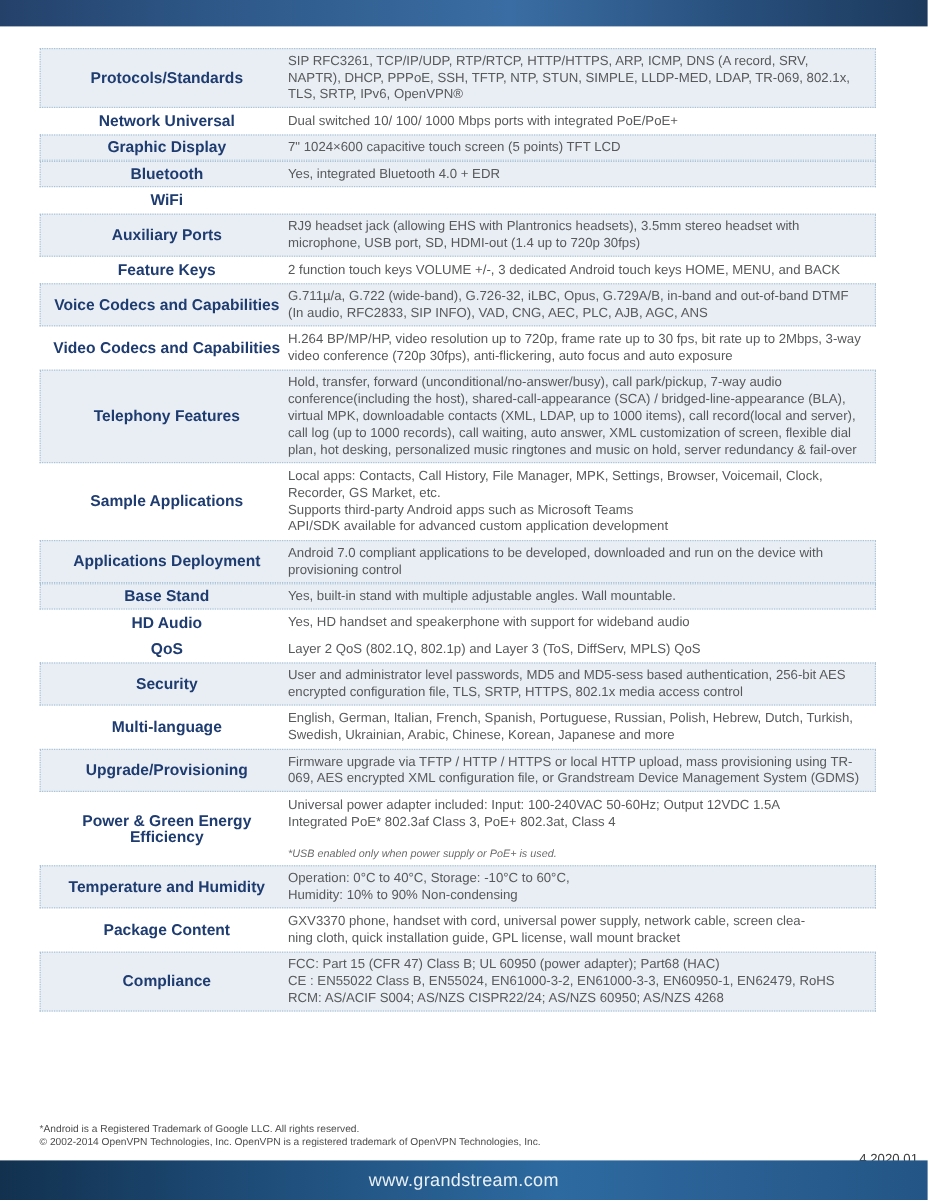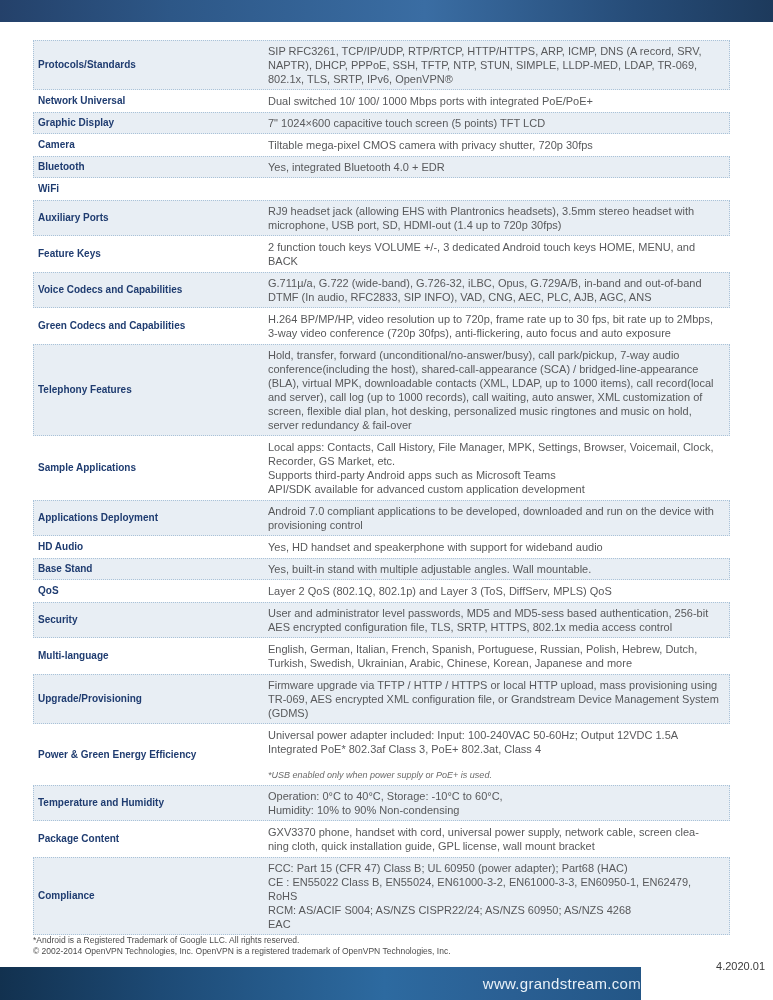--- a/index.html
+++ b/index.html
@@ -17,43 +17,43 @@
   .spec-row{
     display:flex;align-items:center;
     border:1px dotted transparent;
     background:transparent;
   }
   .spec-row.shaded{
     background:#e8eef4;
     border-color:#a9c2d8;
   }
   .spec-label{
-    width:202px;flex:none;text-align:left;
-    padding:3px 28px 3px 4px;
-    font-weight:bold;color:#1f3c70;font-size:10px;line-height:14px;
+    width:202px;flex:none;text-align:center;
+    padding:3px 0 3px 4px;
+    font-weight:bold;color:#1f3c70;font-size:13px;line-height:14px;
   }
   .spec-value{
     flex:1;padding:3px 10px 3px 0;
     color:#58595b;font-size:11px;line-height:14px;
   }
   .spec-value .row-footnote{
     font-style:italic;font-size:9px;color:#6a6a6a;margin-top:14px;line-height:11px;
   }
   .page-footnote{
     position:absolute;left:33px;top:935px;
     font-size:8.5px;line-height:11px;color:#4c4c4c;
   }
   .version{
     position:absolute;right:8px;top:940px;
     font-size:11px;color:#3b3b3b;margin-top:20px;
   }
   .bottom-bar{
-    position:absolute;left:0;bottom:0;width:641px;height:33px;
+    position:absolute;left:0;bottom:0;width:773px;height:33px;
     background:linear-gradient(90deg,#12314f 0%,#1d4a75 25%,#2d6aa0 60%,#2a5f93 80%,#235686 100%);
-    display:flex;align-items:center;justify-content:flex-end;
+    display:flex;align-items:center;justify-content:center;
   }
   .website{
     color:#e9f1f8;font-size:15px;letter-spacing:0.3px;
   }
 </style>
 </head>
 <body>
 
 <div class="top-banner"></div>
 
@@ -73,26 +73,20 @@
         </div>
   </div>
 
   <div class="spec-row shaded">
     <div class="spec-label">Graphic Display</div>
     <div class="spec-value">
           <div class="line">7" 1024×600 capacitive touch screen (5 points) TFT LCD</div>
         </div>
   </div>
 
-  <div class="spec-row">
-    <div class="spec-label">Camera</div>
-    <div class="spec-value">
-          <div class="line">Tiltable mega-pixel CMOS camera with privacy shutter, 720p 30fps</div>
-        </div>
-  </div>
 
   <div class="spec-row shaded">
     <div class="spec-label">Bluetooth</div>
     <div class="spec-value">
           <div class="line">Yes, integrated Bluetooth 4.0 + EDR</div>
         </div>
   </div>
 
   <div class="spec-row">
     <div class="spec-label">WiFi</div>
@@ -113,21 +107,21 @@
   </div>
 
   <div class="spec-row shaded">
     <div class="spec-label">Voice Codecs and Capabilities</div>
     <div class="spec-value">
           <div class="line">G.711µ/a, G.722 (wide-band), G.726-32, iLBC, Opus, G.729A/B, in-band and out-of-band DTMF (In audio, RFC2833, SIP INFO),  VAD, CNG, AEC, PLC, AJB, AGC, ANS</div>
         </div>
   </div>
 
   <div class="spec-row">
-    <div class="spec-label">Green Codecs and Capabilities</div>
+    <div class="spec-label">Video Codecs and Capabilities</div>
     <div class="spec-value">
           <div class="line">H.264 BP/MP/HP,  video resolution up to 720p, frame rate up to 30 fps, bit rate up to 2Mbps,  3-way video conference (720p 30fps),  anti-flickering, auto focus and auto exposure</div>
         </div>
   </div>
 
   <div class="spec-row shaded">
     <div class="spec-label">Telephony Features</div>
     <div class="spec-value">
           <div class="line">Hold, transfer, forward (unconditional/no-answer/busy), call park/pickup,  7-way audio conference(including the host),  shared-call-appearance (SCA) / bridged-line-appearance (BLA),  virtual MPK, downloadable contacts (XML, LDAP, up to 1000 items), call record(local and server), call log (up to 1000 records), call waiting, auto answer,  XML customization of screen, flexible dial plan, hot desking,  personalized music ringtones and music on hold, server redundancy &amp; fail-over</div>
         </div>
@@ -142,31 +136,31 @@
         </div>
   </div>
 
   <div class="spec-row shaded">
     <div class="spec-label">Applications Deployment</div>
     <div class="spec-value">
           <div class="line">Android 7.0 compliant applications to be developed, downloaded and run on the device with provisioning control</div>
         </div>
   </div>
 
+  <div class="spec-row shaded">
+    <div class="spec-label">Base Stand</div>
+    <div class="spec-value">
+          <div class="line">Yes, built-in stand with multiple adjustable angles. Wall mountable.</div>
+        </div>
+  </div>
+
   <div class="spec-row">
     <div class="spec-label">HD Audio</div>
     <div class="spec-value">
           <div class="line">Yes, HD handset and speakerphone with support for wideband audio</div>
-        </div>
-  </div>
-
-  <div class="spec-row shaded">
-    <div class="spec-label">Base Stand</div>
-    <div class="spec-value">
-          <div class="line">Yes, built-in stand with multiple adjustable angles. Wall mountable.</div>
         </div>
   </div>
 
   <div class="spec-row">
     <div class="spec-label">QoS</div>
     <div class="spec-value">
           <div class="line">Layer 2 QoS (802.1Q, 802.1p) and Layer 3 (ToS, DiffServ, MPLS) QoS</div>
         </div>
   </div>
 
@@ -215,21 +209,20 @@
           <div class="line">ning cloth, quick installation guide, GPL license, wall mount bracket</div>
         </div>
   </div>
 
   <div class="spec-row shaded">
     <div class="spec-label">Compliance</div>
     <div class="spec-value">
           <div class="line">FCC: Part 15 (CFR 47) Class B; UL 60950 (power adapter); Part68 (HAC)</div>
           <div class="line">CE : EN55022 Class B, EN55024, EN61000-3-2, EN61000-3-3, EN60950-1, EN62479, RoHS</div>
           <div class="line">RCM: AS/ACIF S004; AS/NZS CISPR22/24; AS/NZS 60950; AS/NZS 4268</div>
-          <div class="line">EAC</div>
         </div>
   </div>
 </div>
 </main>
 
 <div class="page-footnote">
   <div>*Android is a Registered Trademark of Google LLC. All rights reserved.</div>
   <div>© 2002-2014 OpenVPN Technologies, Inc. OpenVPN is a registered trademark of OpenVPN Technologies, Inc.</div>
 </div>
 

